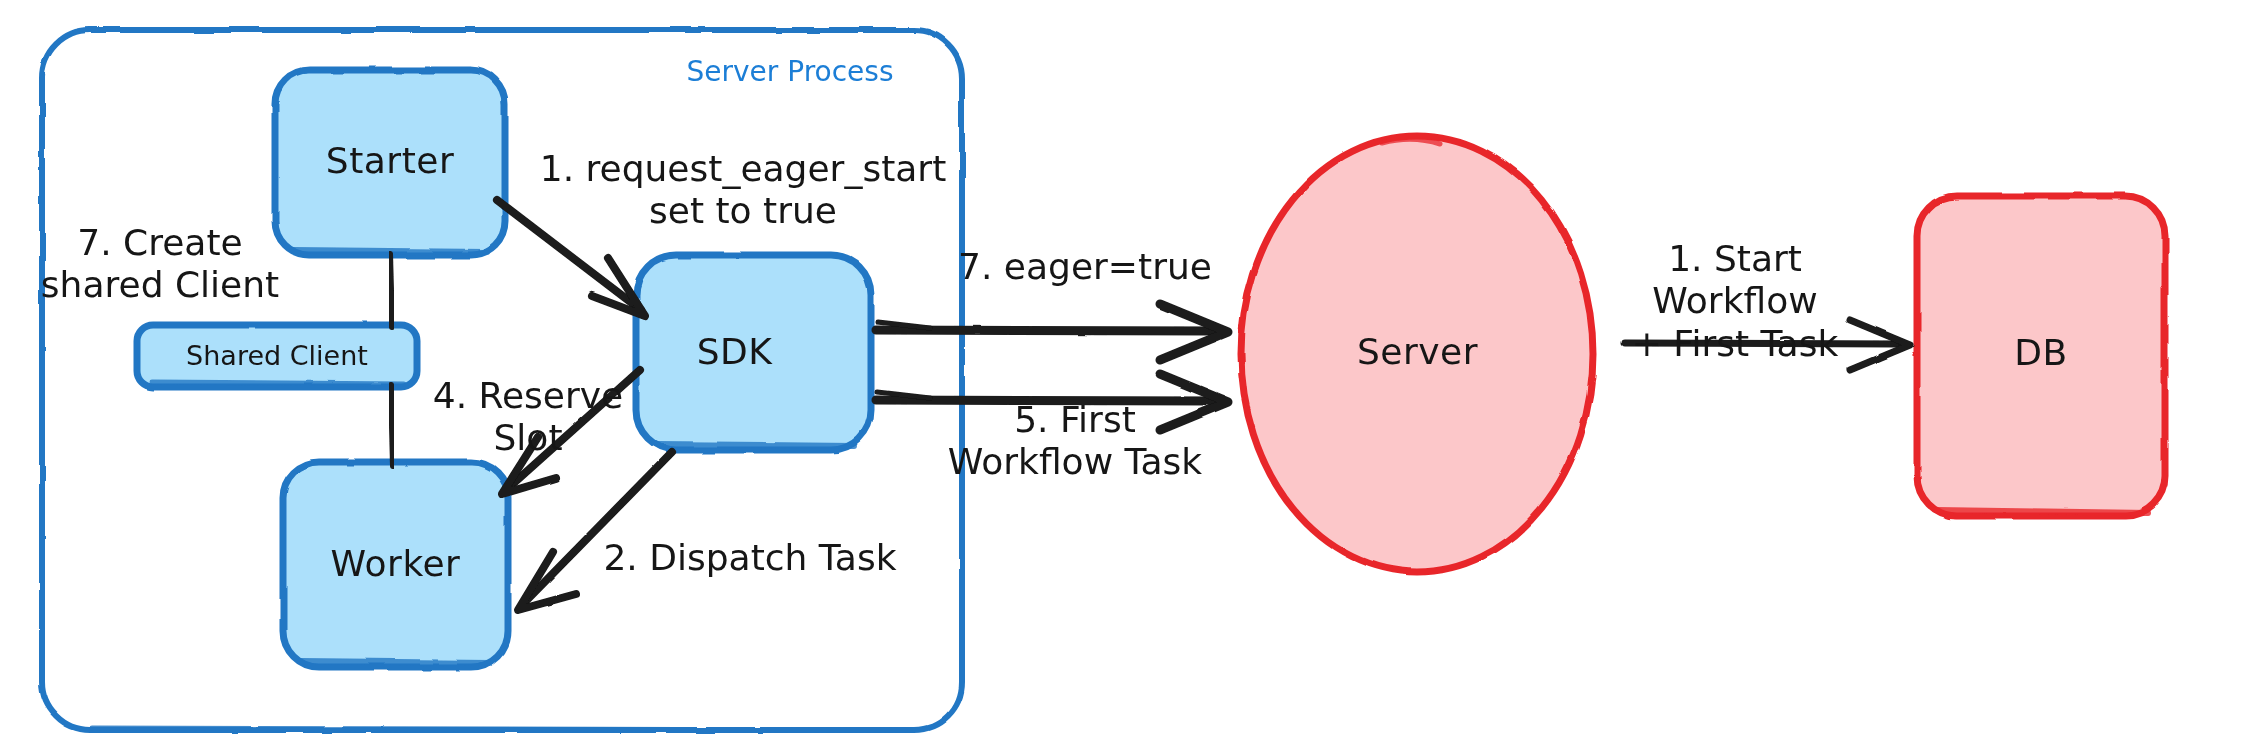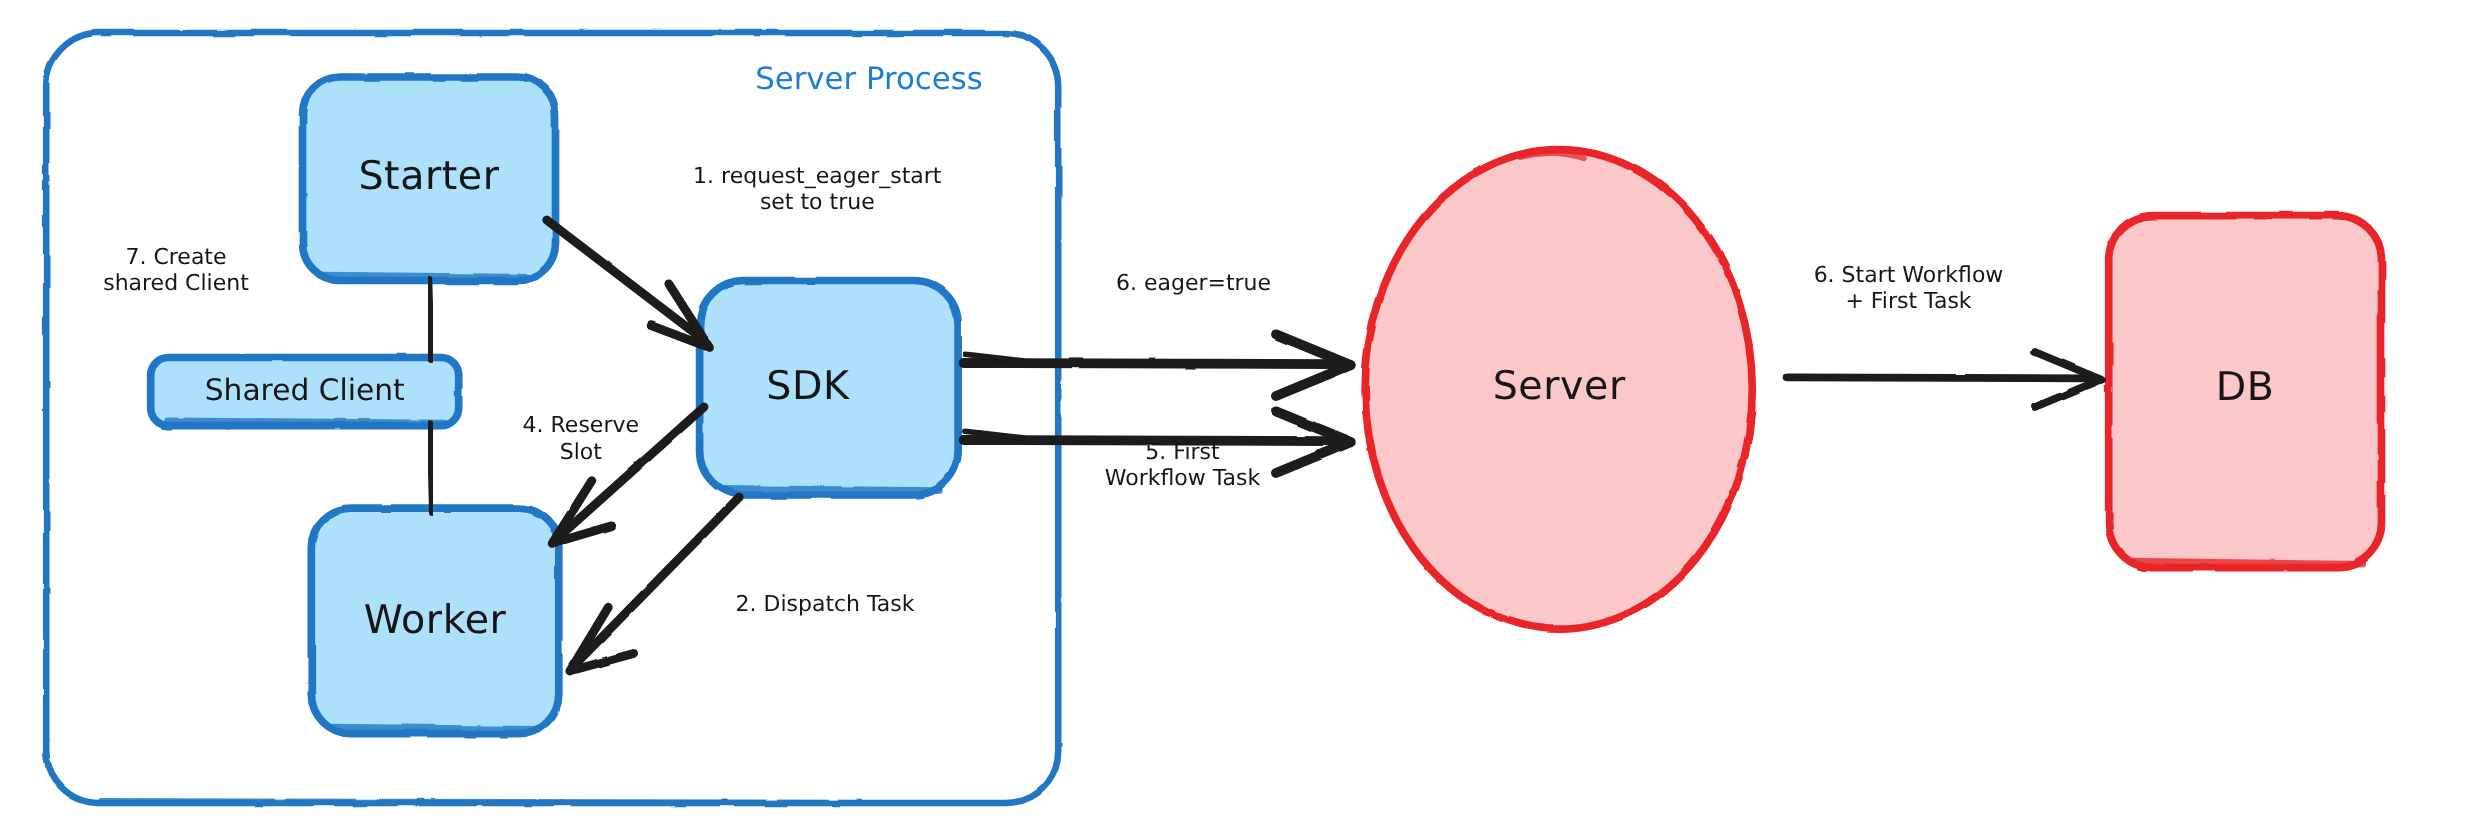--- a/index.html
+++ b/index.html
@@ -33,21 +33,21 @@
   .node-label {
     font-size: 36px;
     font-weight: 400;
     letter-spacing: 0.5px;
   }
   .node-label-sm {
     font-size: 27px;
     font-weight: 400;
   }
   .edge-label {
-    font-size: 20px;
+    font-size: 36px;
     font-weight: 400;
   }
   .group-label {
     font-size: 28px;
     font-weight: 400;
     color: #1c7ed6;
   }
   .hitbox {
     position: absolute;
   }
@@ -156,23 +156,23 @@
 
 <div class="lbl edge-label" style="left:35px; top:222px; width:250px;">7. Create
 shared Client</div>
 
 <div class="lbl edge-label" style="left:528px; top:148px; width:430px;">1. request_eager_start
 set to true</div>
 
 <div class="lbl edge-label" style="left:428px; top:375px; width:200px;">4. Reserve
 Slot</div>
 
-<div class="lbl edge-label" style="left:955px; top:246px; width:260px;">6. eager=true</div>
+<div class="lbl edge-label" style="left:955px; top:246px; width:260px;">7. eager=true</div>
 
-<div class="lbl edge-label" style="left:1585px; top:238px; width:300px;">6. Start Workflow
+<div class="lbl edge-label" style="left:1585px; top:238px; width:300px;">1. Start Workflow
 + First Task</div>
 
 <div class="lbl edge-label" style="left:935px; top:399px; width:280px;">5. First
 Workflow Task</div>
 
 <div class="lbl edge-label" style="left:600px; top:537px; width:300px;">2. Dispatch Task</div>
 
 <div class="hitbox" style="left:275px; top:70px; width:230px; height:185px;"></div>
 <div class="hitbox" style="left:137px; top:325px; width:280px; height:62px;"></div>
 <div class="hitbox" style="left:283px; top:462px; width:225px; height:205px;"></div>

